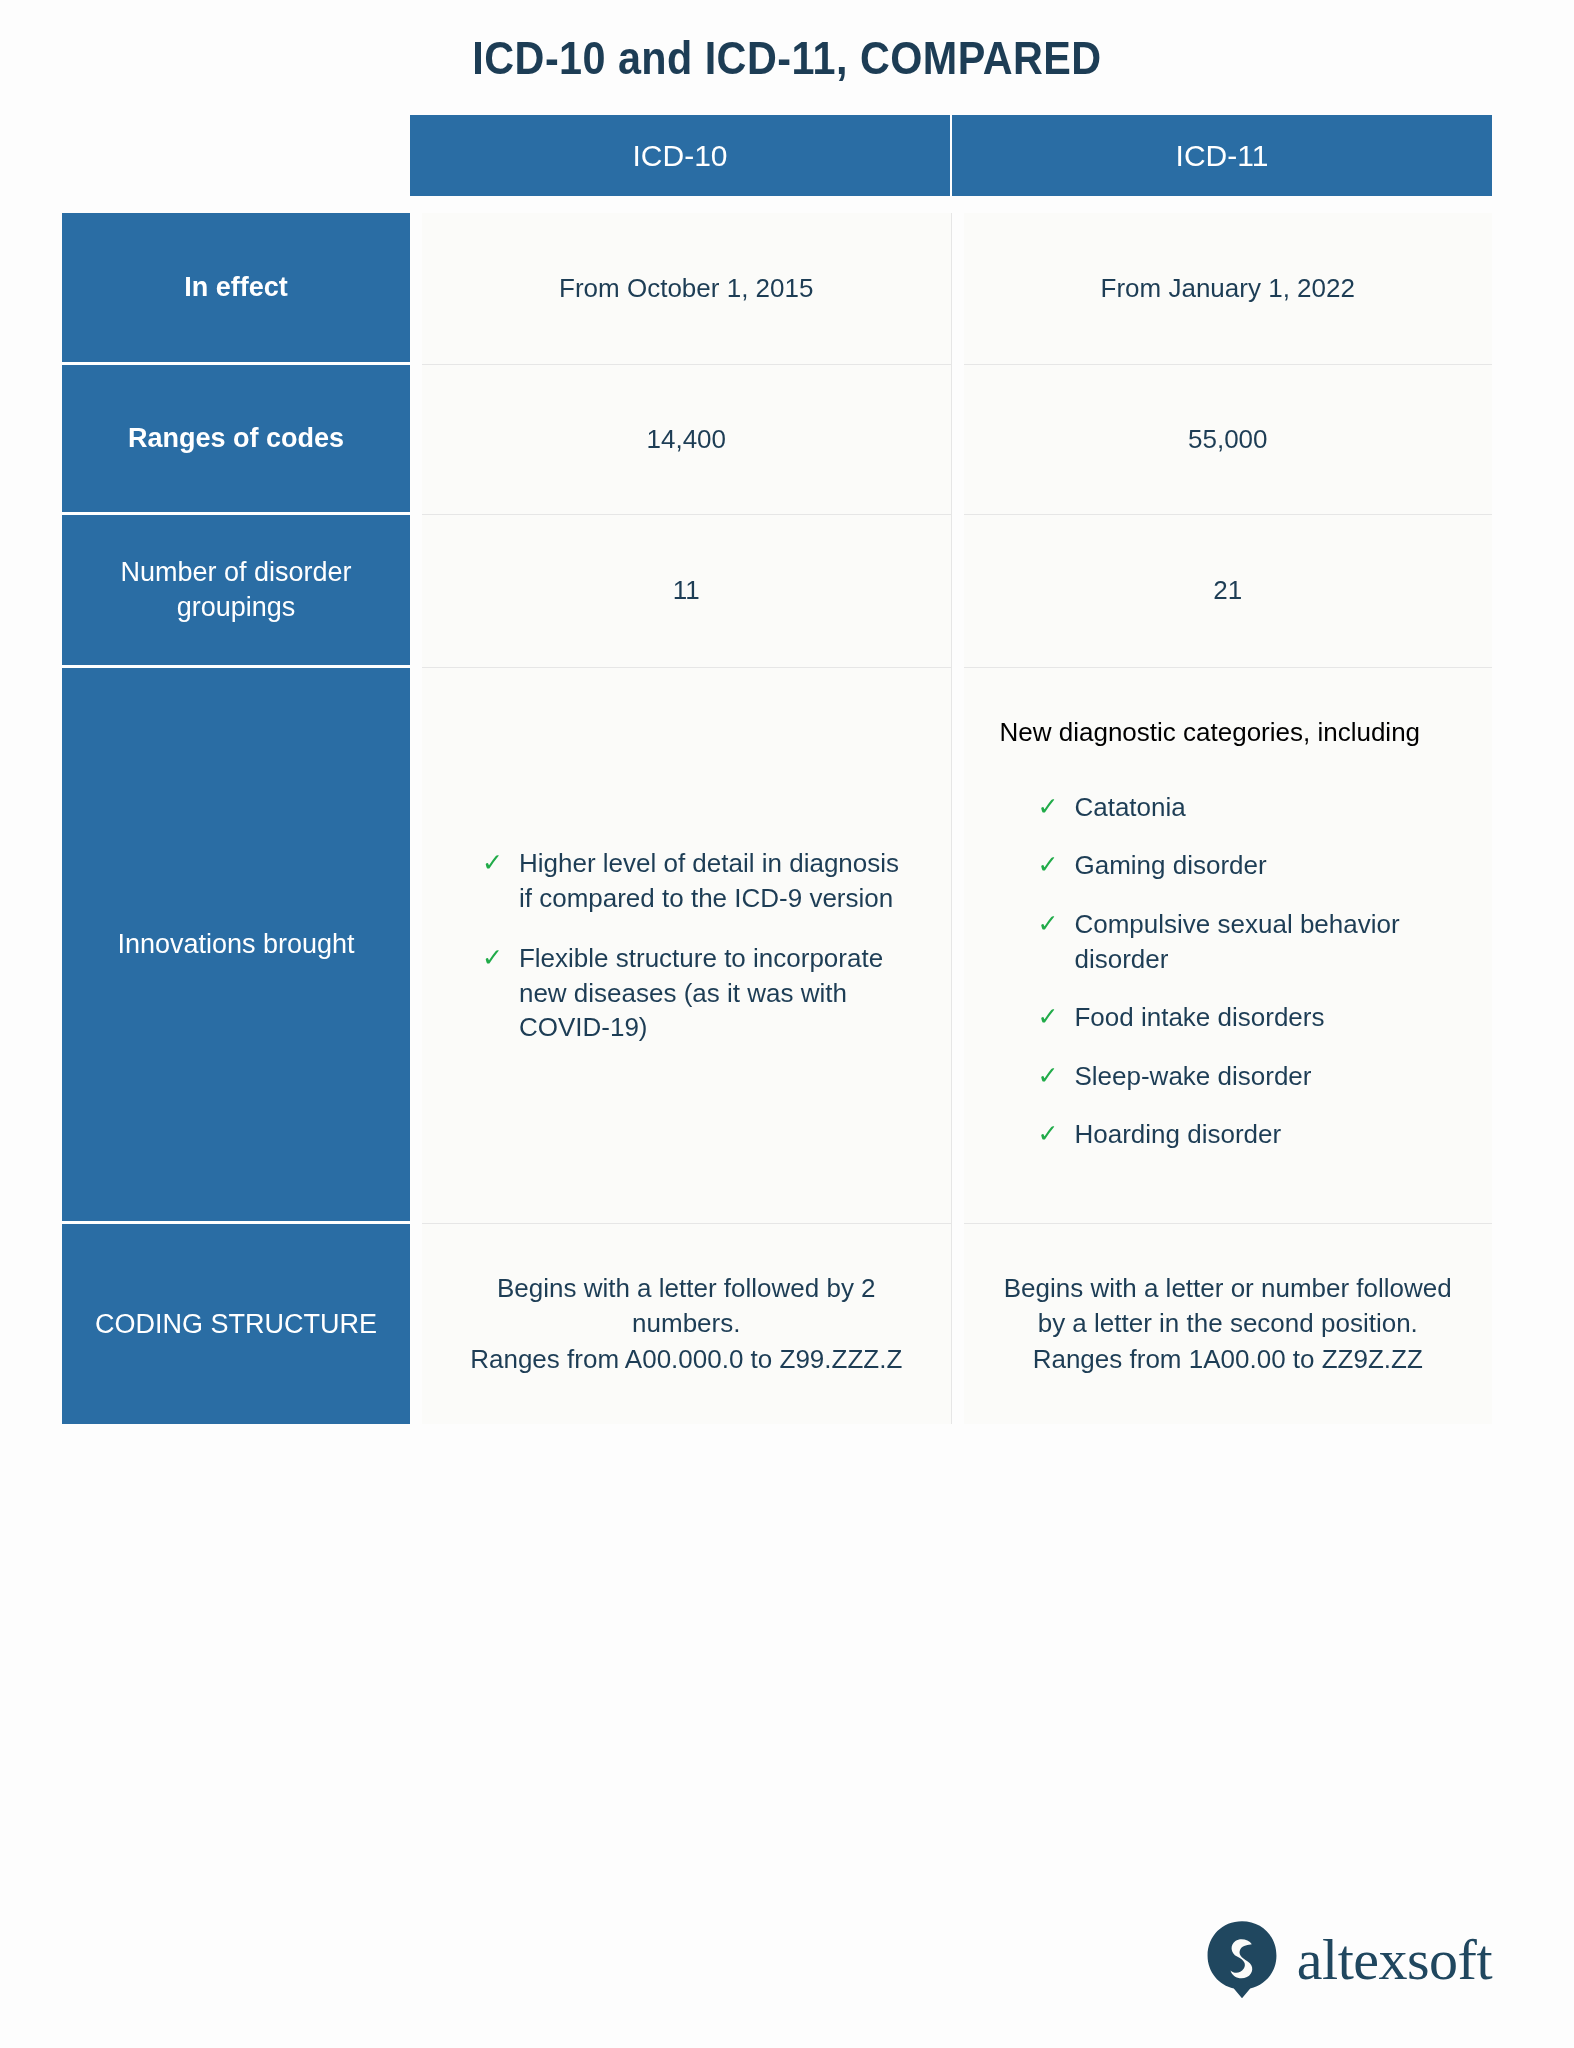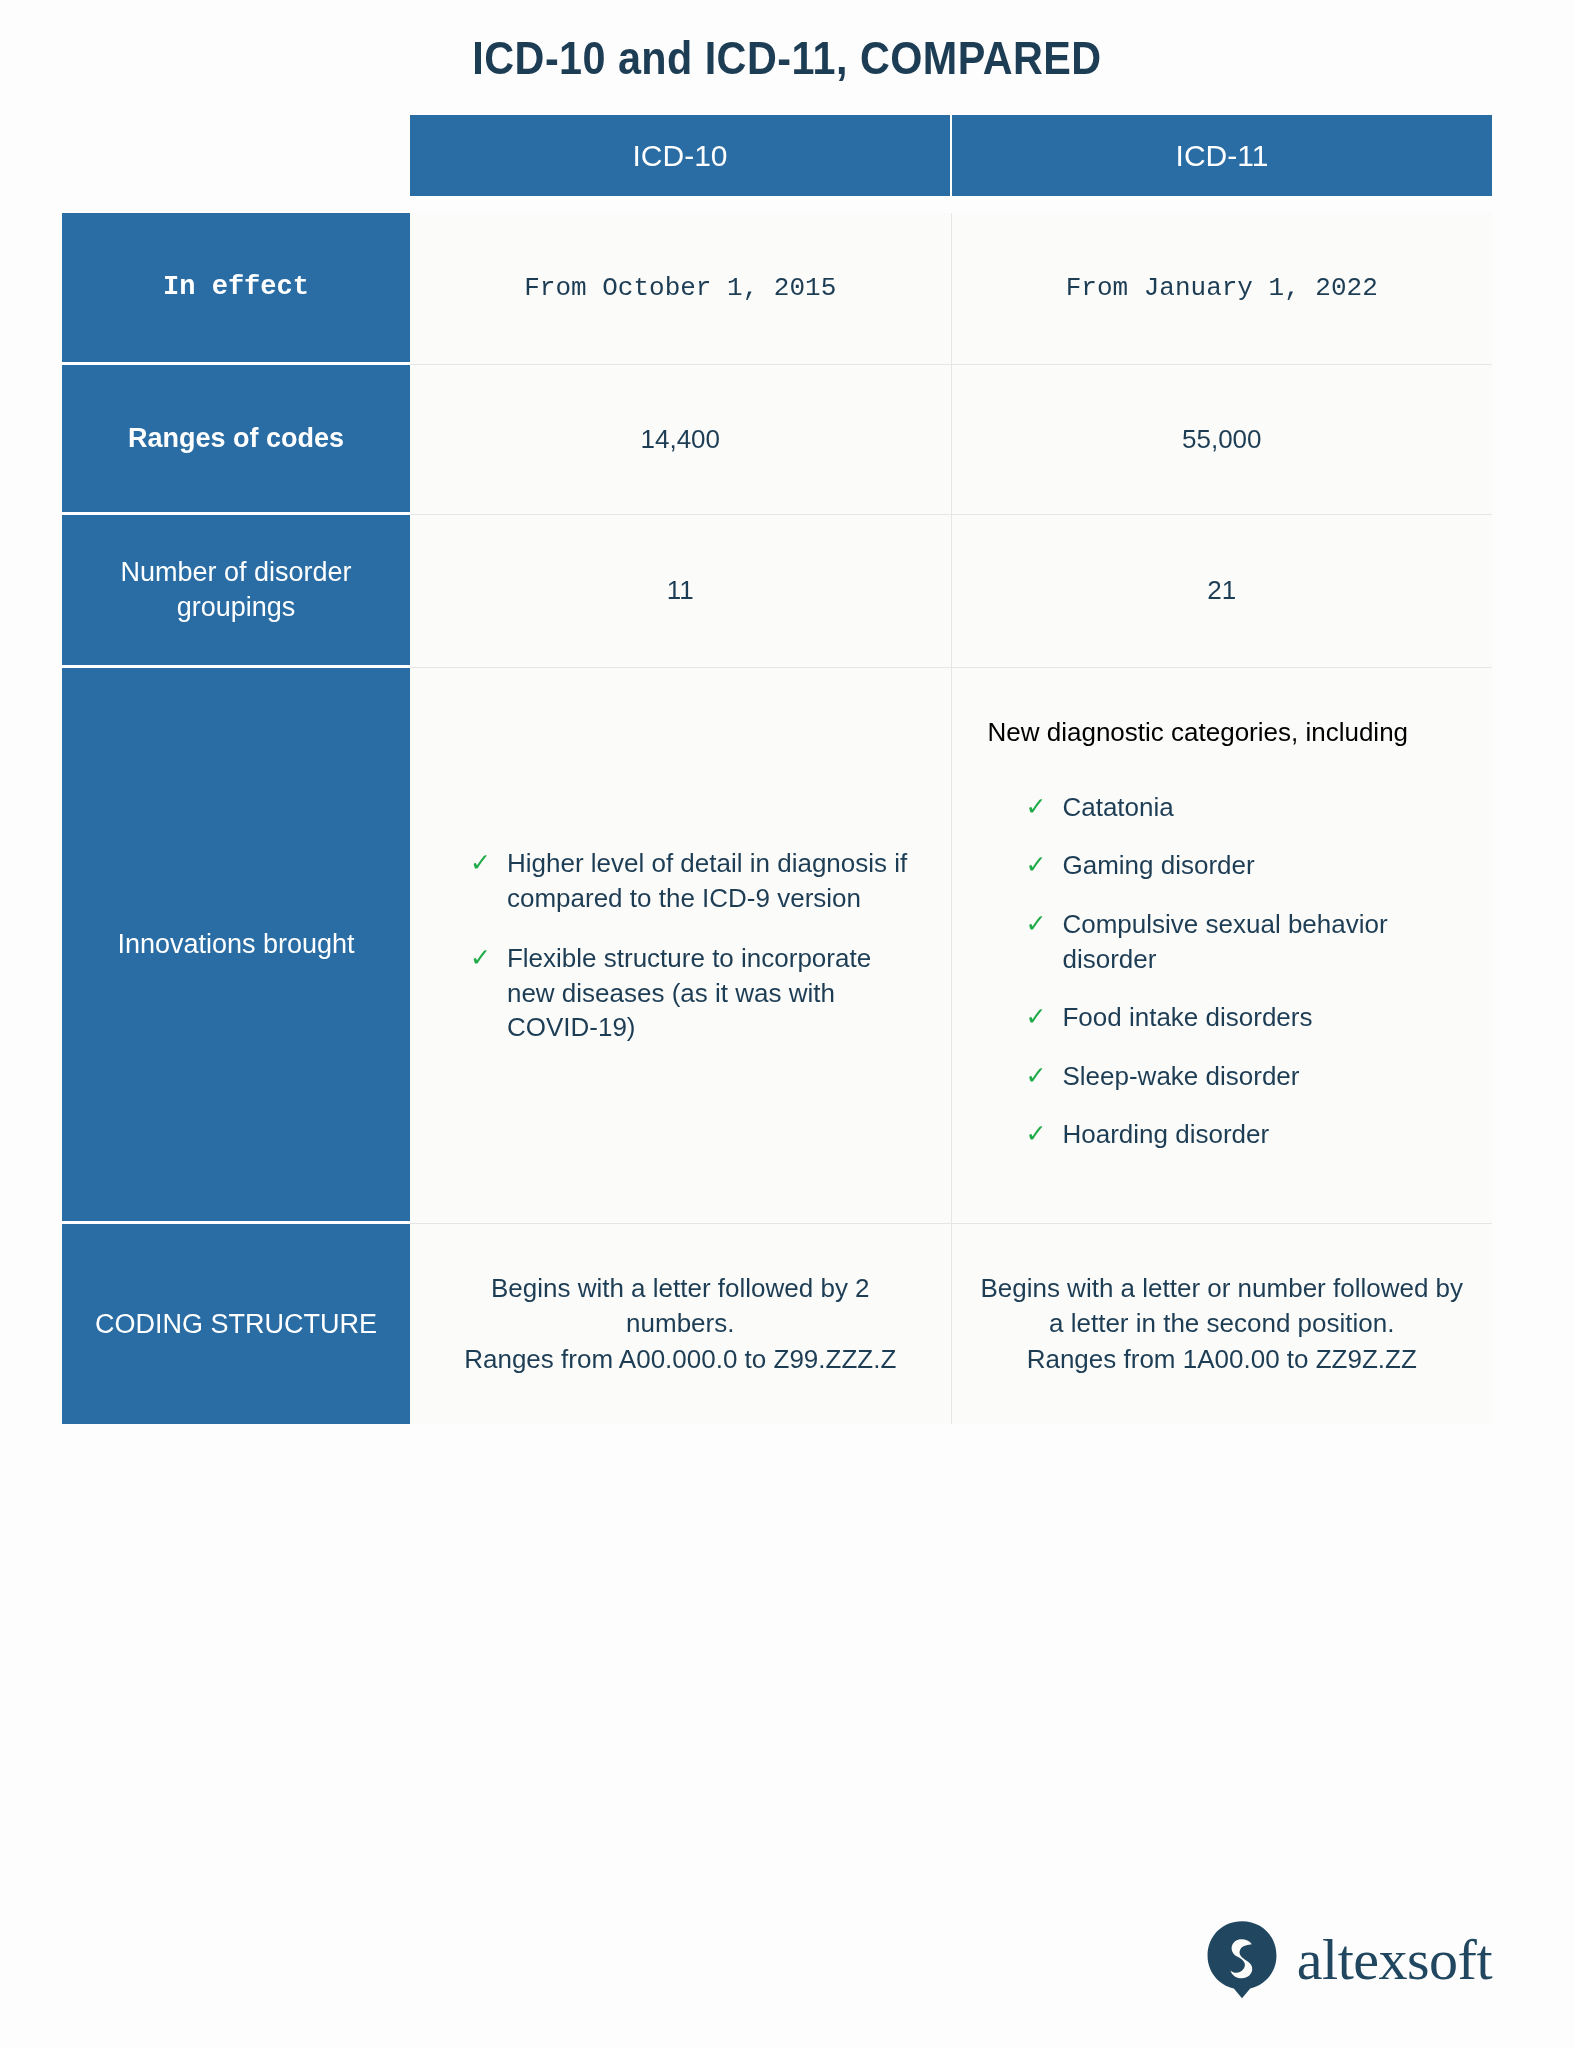--- a/index.html
+++ b/index.html
@@ -49,39 +49,40 @@
     flex:1 1 0;
     background:#fbfbf9;
     color:#1d3d55;
     display:flex; align-items:center; justify-content:center;
     text-align:center;
     font-size:26px;
     line-height:1.35;
     padding:20px 26px;
     border-bottom:1px solid #e6e6e6;
     border-right:1px solid #e6e6e6;
+    margin-left:12px;
   }
   .data-cell:last-child { border-right:none; }
 
   
   .header-cell {
     flex:1 1 0;
     background:#2a6da4;
     color:#ffffff;
     display:flex; align-items:center; justify-content:center;
     font-size:30px; font-weight:400;
     height:81px;
     border-right:2px solid #ffffff;
   }
   .header-cell:last-child { border-right:none; }
 
   
   .r-header .label-cell { height:98px; }
   .r-effect  .label-cell,
-  .r-effect  .data-cell  { height:152px;font-family:Liberation Mono, monospace; }
+  .r-effect  .data-cell  { height:152px; }
   .r-codes   .label-cell,
   .r-codes   .data-cell  { height:150px; }
   .r-group   .label-cell,
   .r-group   .data-cell  { height:153px; }
   .r-innov   .label-cell,
   .r-innov   .data-cell  { height:556px; }
   .r-coding  .label-cell,
   .r-coding  .data-cell  { height:200px; }
   .r-coding  .label-cell { border-bottom:none; }
   .r-coding  .data-cell  { border-bottom:none; }

